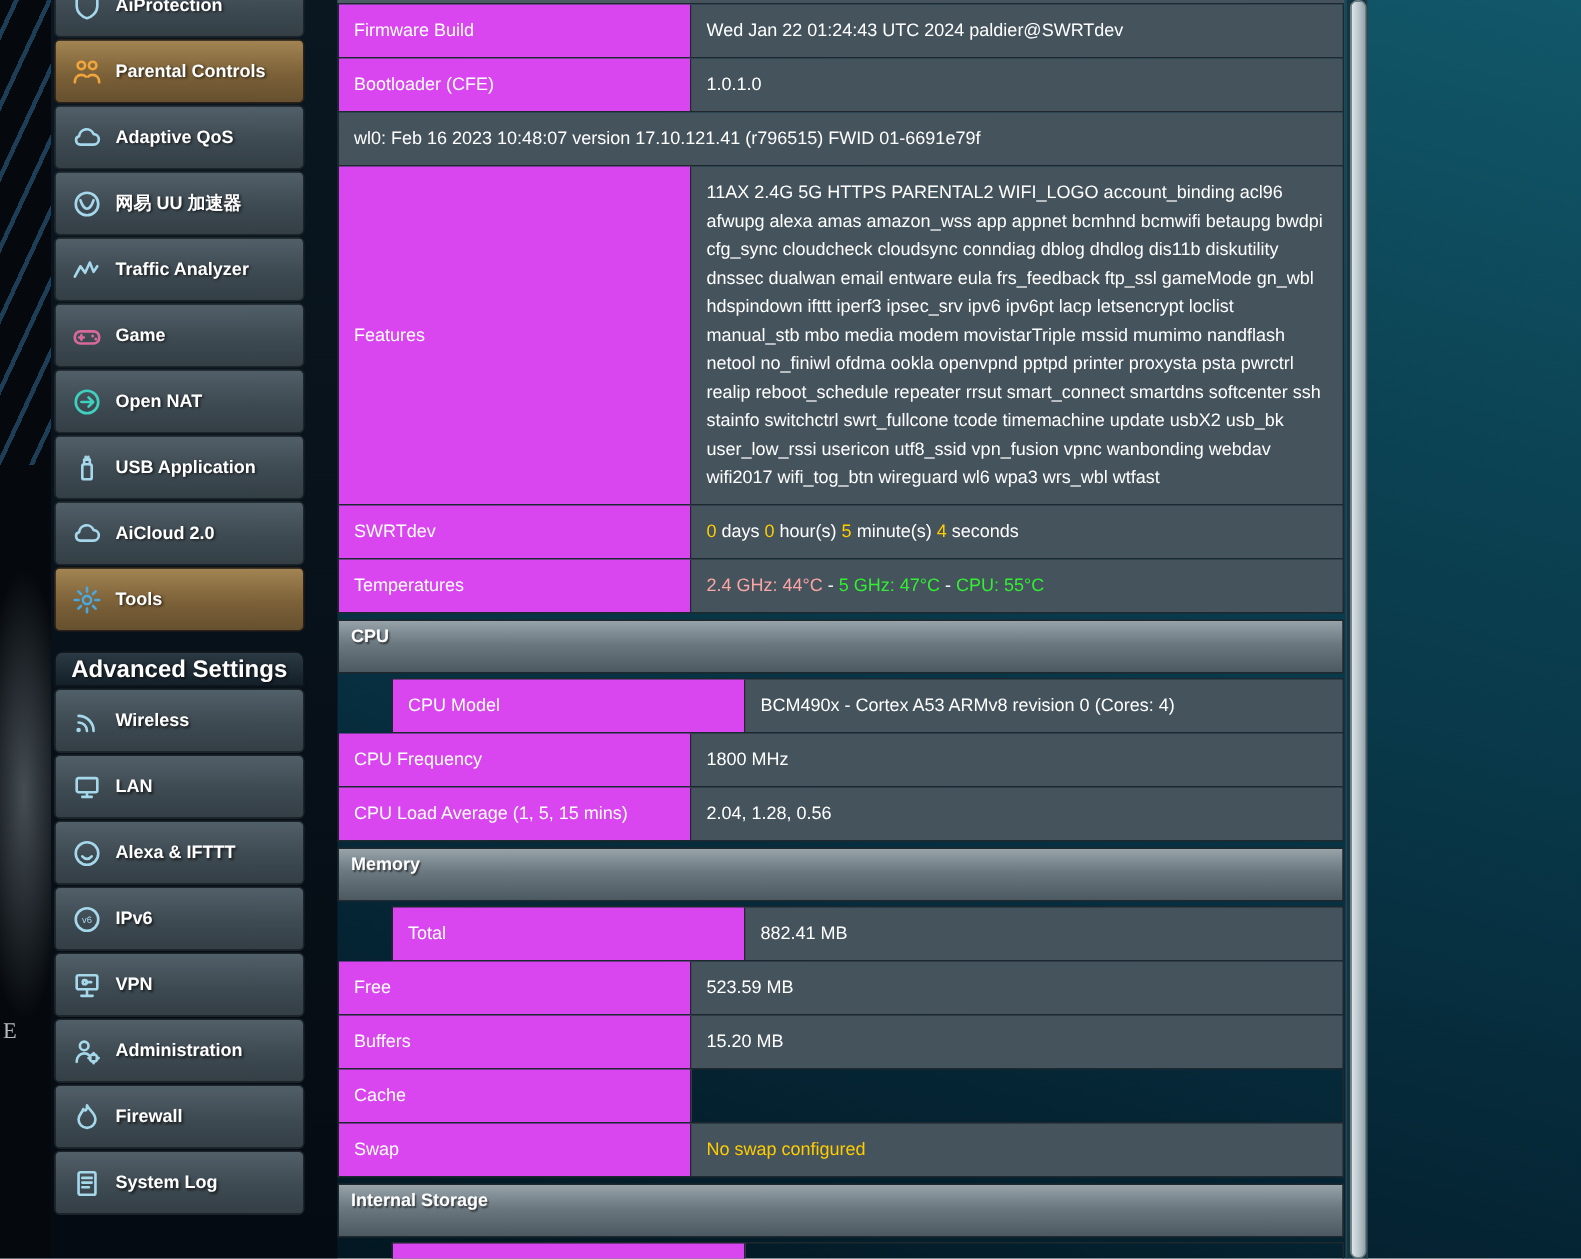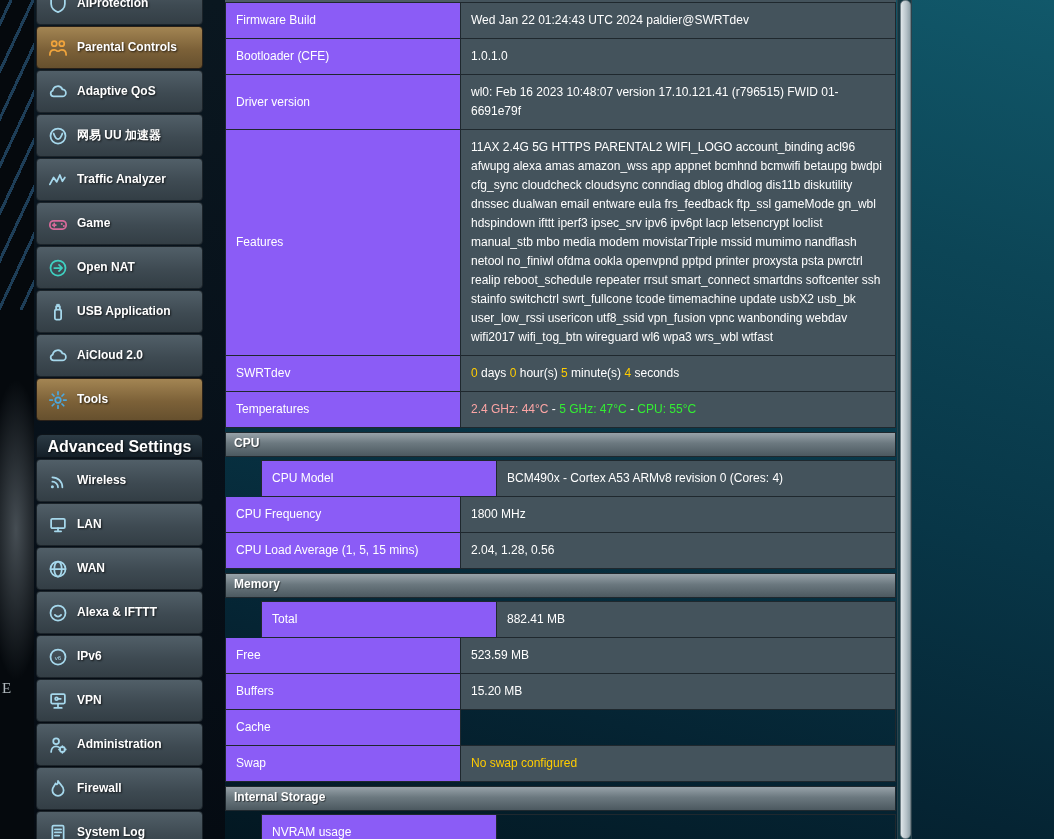--- a/index.html
+++ b/index.html
@@ -29,24 +29,24 @@
   .side-label{color:#fff;font-size:12px;font-weight:bold;text-shadow:1px 1px 2px rgba(0,0,0,.7);line-height:13px;}
   .adv-header{height:24px;line-height:24px;margin:13px 0 1px;text-align:center;
     background:linear-gradient(180deg,#2b3a44,#141f28);border:1px solid #0d141a;border-radius:6px 6px 0 0;
     color:#fff;font-size:16px;font-weight:bold;text-shadow:1px 1px 2px rgba(0,0,0,.7);}
   
   .main{position:absolute;left:225px;top:0;width:671px;}
   .table-top-sliver{height:3px;background:linear-gradient(90deg,#4d5c64 0,#4d5c64 235px,#44535c 235px,#44535c 100%);
     border-bottom:1px solid #1f282e;}
   .info-row{display:flex;min-height:35px;border:1px solid #1f282e;border-top:none;}
   .cell{padding:8px 10px;line-height:19px;font-size:12px;color:#fff;}
-  .label-cell{width:235px;flex:0 0 235px;background:#8b5cf6;border-right:1px solid #1f282e;
+  .label-cell{width:235px;flex:0 0 235px;background:#d946ef;border-right:1px solid #1f282e;
     display:flex;align-items:center;}
   .value-cell{flex:1;background:#44535c;}
-  .section-header{height:25px;line-height:20px;margin:4px 0 0;padding-left:8px;
+  .section-header{height:36px;line-height:20px;margin:4px 0 0;padding-left:8px;
     background:linear-gradient(180deg,#97a2a9 0%,#6b787f 45%,#4c5960 100%);
     border:1px solid #1f282e;color:#fff;font-size:12px;font-weight:bold;text-shadow:1px 1px 1px rgba(0,0,0,.5);}
   .section-header + .info-row{margin-top:3px;border-top:1px solid #1f282e;margin-left:36px;}
   
   .scrollbar{position:absolute;left:897px;top:0;width:15px;height:839px;
     background:#123742;border-left:1px solid #2c424c;border-right:1px solid #2c424c;}
   .scroll-thumb{position:absolute;left:2px;top:0;width:11px;height:100%;border-radius:5px;
     background:linear-gradient(90deg,#dfe6e9 0%,#b6c2c8 60%,#93a3aa 100%);border:1px solid #6f7e85;}
 </style>
 </head>
@@ -169,30 +169,20 @@
             <rect x="2.5" y="3" width="11" height="7.5" rx="1"></rect>
             <path d="M8 10.5V13M5.5 13h5"></path>
           </svg>
         </span>
         <span class="side-label">LAN</span>
       </div>
       <div class="side-item">
         <span class="side-icon" style="color: rgb(166, 216, 236);">
           <svg viewBox="0 0 16 16" width="20" height="20" fill="none" stroke="currentColor" stroke-width="1.4" stroke-linecap="round" stroke-linejoin="round">
             <circle cx="8" cy="8" r="6"></circle>
-            <path d="M2 8h12"></path>
-            <ellipse cx="8" cy="8" rx="3" ry="6"></ellipse>
-          </svg>
-        </span>
-        <span class="side-label">WAN</span>
-      </div>
-      <div class="side-item">
-        <span class="side-icon" style="color: rgb(166, 216, 236);">
-          <svg viewBox="0 0 16 16" width="20" height="20" fill="none" stroke="currentColor" stroke-width="1.4" stroke-linecap="round" stroke-linejoin="round">
-            <circle cx="8" cy="8" r="6"></circle>
             <path d="M5.5 9.5c1.5 1.8 3.5 1.8 5 0"></path>
           </svg>
         </span>
         <span class="side-label">Alexa &amp; IFTTT</span>
       </div>
       <div class="side-item">
         <span class="side-icon" style="color: rgb(166, 216, 236);">
           <svg viewBox="0 0 16 16" width="20" height="20" fill="none" stroke="currentColor" stroke-width="1.4" stroke-linecap="round" stroke-linejoin="round">
             <circle cx="8" cy="8" r="6"></circle>
             <text x="8" y="10" font-size="5" text-anchor="middle" fill="currentColor" stroke="none">v6</text>
@@ -247,21 +237,20 @@
   <div>
       <div class="info-row">
         <div class="cell label-cell">Firmware Build</div>
         <div class="cell value-cell">Wed Jan 22 01:24:43 UTC 2024 paldier@SWRTdev</div>
       </div>
       <div class="info-row">
         <div class="cell label-cell">Bootloader (CFE)</div>
         <div class="cell value-cell">1.0.1.0</div>
       </div>
       <div class="info-row">
-        <div class="cell label-cell">Driver version</div>
         <div class="cell value-cell">wl0: Feb 16 2023 10:48:07 version 17.10.121.41 (r796515) FWID 01-6691e79f</div>
       </div>
       <div class="info-row">
         <div class="cell label-cell">Features</div>
         <div class="cell value-cell">11AX 2.4G 5G HTTPS PARENTAL2 WIFI_LOGO account_binding acl96 afwupg alexa amas amazon_wss app appnet bcmhnd bcmwifi betaupg bwdpi cfg_sync cloudcheck cloudsync conndiag dblog dhdlog dis11b diskutility dnssec dualwan email entware eula frs_feedback ftp_ssl gameMode gn_wbl hdspindown ifttt iperf3 ipsec_srv ipv6 ipv6pt lacp letsencrypt loclist manual_stb mbo media modem movistarTriple mssid mumimo nandflash netool no_finiwl ofdma ookla openvpnd pptpd printer proxysta psta pwrctrl realip reboot_schedule repeater rrsut smart_connect smartdns softcenter ssh stainfo switchctrl swrt_fullcone tcode timemachine update usbX2 usb_bk user_low_rssi usericon utf8_ssid vpn_fusion vpnc wanbonding webdav wifi2017 wifi_tog_btn wireguard wl6 wpa3 wrs_wbl wtfast</div>
       </div>
       <div class="info-row">
         <div class="cell label-cell">SWRTdev</div>
         <div class="cell value-cell"><span style="color: rgb(255, 204, 0);">0</span><span style="color: rgb(255, 255, 255);"> days </span><span style="color: rgb(255, 204, 0);">0</span><span style="color: rgb(255, 255, 255);"> hour(s) </span><span style="color: rgb(255, 204, 0);">5</span><span style="color: rgb(255, 255, 255);"> minute(s) </span><span style="color: rgb(255, 204, 0);">4</span><span style="color: rgb(255, 255, 255);"> seconds</span></div>
       </div>

